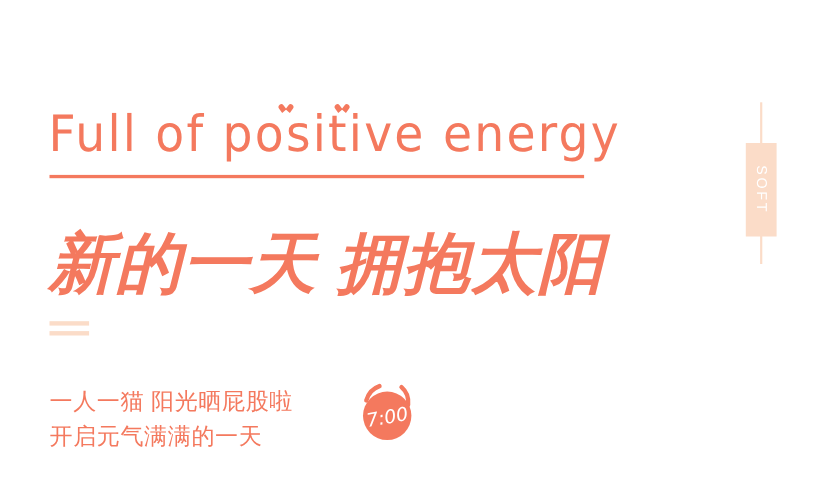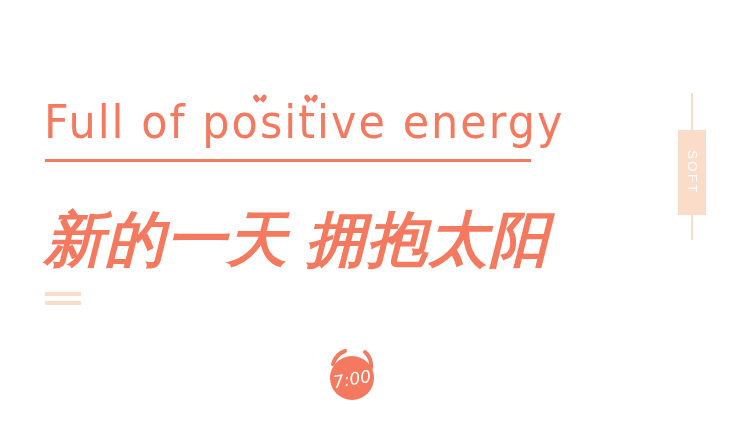--- a/index.html
+++ b/index.html
@@ -179,20 +179,24 @@
 
   <div id="headline-rule"></div>
 
   <div id="main-headline">新的一天 拥抱太阳</div>
 
   <div id="equals-mark">
     <div class="bar"></div>
     <div class="bar"></div>
   </div>
 
+  <div id="subtitle">
+    <div>一人一猫 阳光晒屁股啦</div>
+    <div>开启元气满满的一天</div>
+  </div>
 
   <div id="alarm-clock-icon">
     <svg width="60" height="60" viewBox="0 0 60 60" aria-hidden="true">
 
       <path d="M11 18 Q14 8 23 5" fill="none" stroke="#F4795E" stroke-width="4" stroke-linecap="round"></path>
       <path d="M49 22 Q50 12 43 6" fill="none" stroke="#F4795E" stroke-width="4" stroke-linecap="round"></path>
 
       <circle cx="30" cy="32" r="22" fill="#F4795E"></circle>
 
       <text x="30" y="39" text-anchor="middle" font-family="DejaVu Sans, sans-serif" font-size="17" font-style="italic" fill="#FFFFFF" transform="rotate(-10 30 33)">7:00</text>

